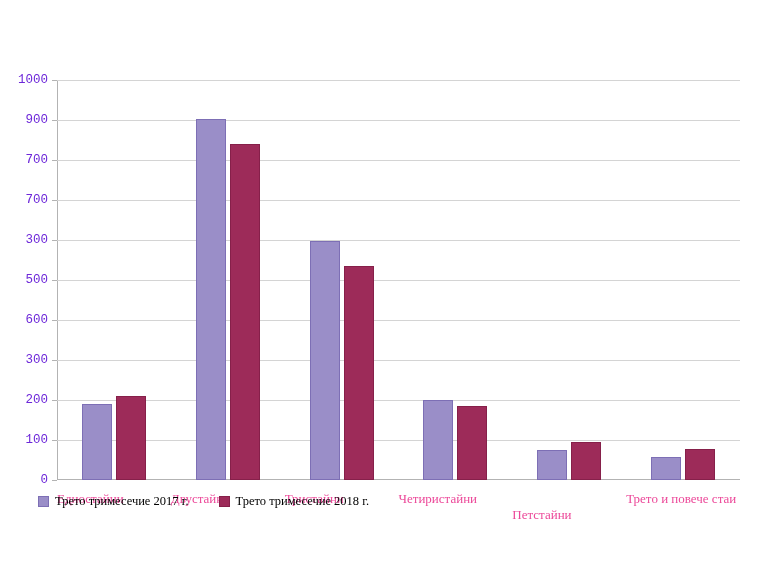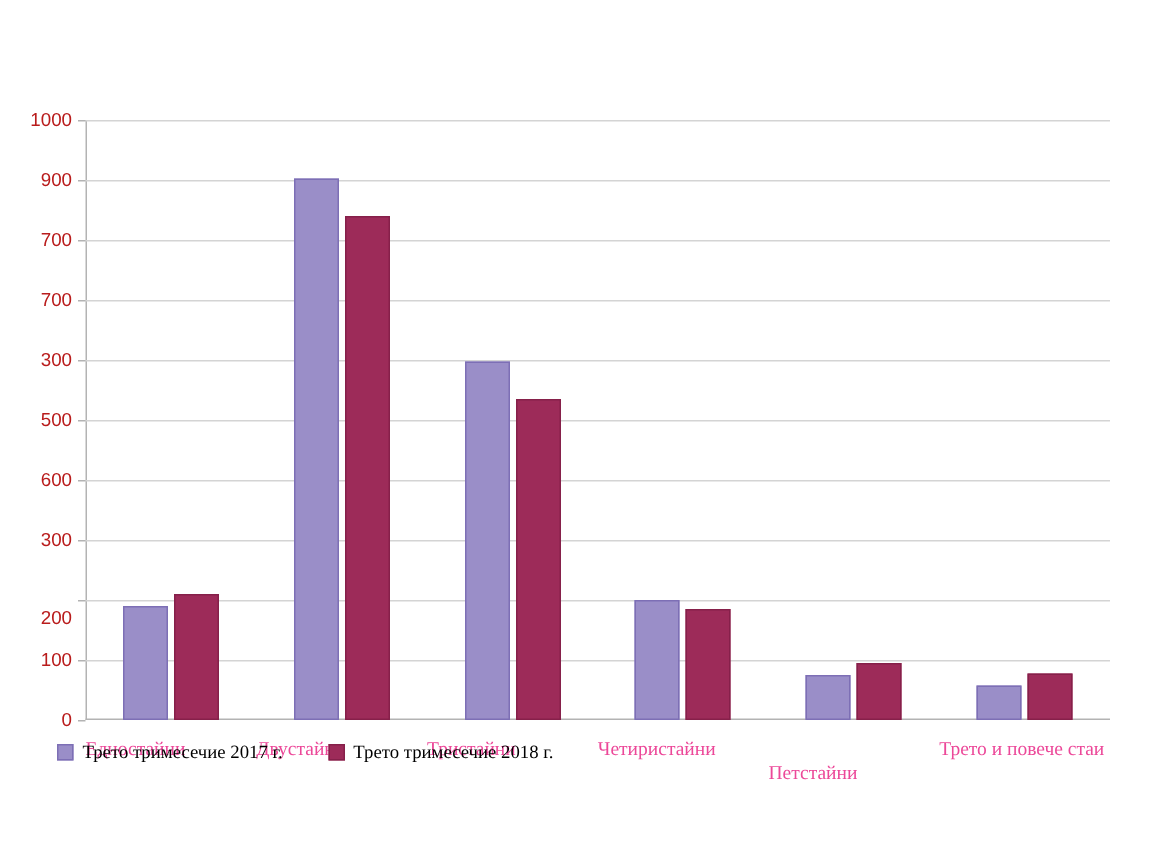--- a/index.html
+++ b/index.html
@@ -63,23 +63,23 @@
     width: 100%;
     height: 0;
     border-top: 1px solid #d4d4d4;
   }
 
   .tick-label {
     position: absolute;
     right: 0;
     width: 46px;
     text-align: right;
-    font-family: Liberation Sans, sans-serif;
+    font-family: Liberation Mono, monospace;
     font-size: 12.5px;
-    color: #b91c1c;
+    color: #6d28d9;
     transform: translateY(-50%);
   }
 
   .tick-mark {
     position: absolute;
     width: 5px;
     height: 0;
     border-top: 1px solid #b3b3b3;
   }
   .bar {
@@ -137,21 +137,21 @@
   <div class="plot-wrap">
     <div class="plot-area" id="plot-area"></div>
     <div id="axis-layer">
         <div class="tick-mark" style="left: 52px; top: 420px;"></div>
         <div class="tick-label" style="left: 2px; top: 420px;">0</div>
         <div class="gridline" style="left: 57px; top: 380px; width: 683px;"></div>
         <div class="tick-mark" style="left: 52px; top: 380px;"></div>
         <div class="tick-label" style="left: 2px; top: 380px;">100</div>
         <div class="gridline" style="left: 57px; top: 340px; width: 683px;"></div>
         <div class="tick-mark" style="left: 52px; top: 340px;"></div>
-        <div class="tick-label" style="left: 2px; top: 340px; margin-top: 12px;">200</div>
+        <div class="tick-label" style="left: 2px; top: 340px;">200</div>
         <div class="gridline" style="left: 57px; top: 300px; width: 683px;"></div>
         <div class="tick-mark" style="left: 52px; top: 300px;"></div>
         <div class="tick-label" style="left: 2px; top: 300px;">300</div>
         <div class="gridline" style="left: 57px; top: 260px; width: 683px;"></div>
         <div class="tick-mark" style="left: 52px; top: 260px;"></div>
         <div class="tick-label" style="left: 2px; top: 260px;">600</div>
         <div class="gridline" style="left: 57px; top: 220px; width: 683px;"></div>
         <div class="tick-mark" style="left: 52px; top: 220px;"></div>
         <div class="tick-label" style="left: 2px; top: 220px;">500</div>
         <div class="gridline" style="left: 57px; top: 180px; width: 683px;"></div>

